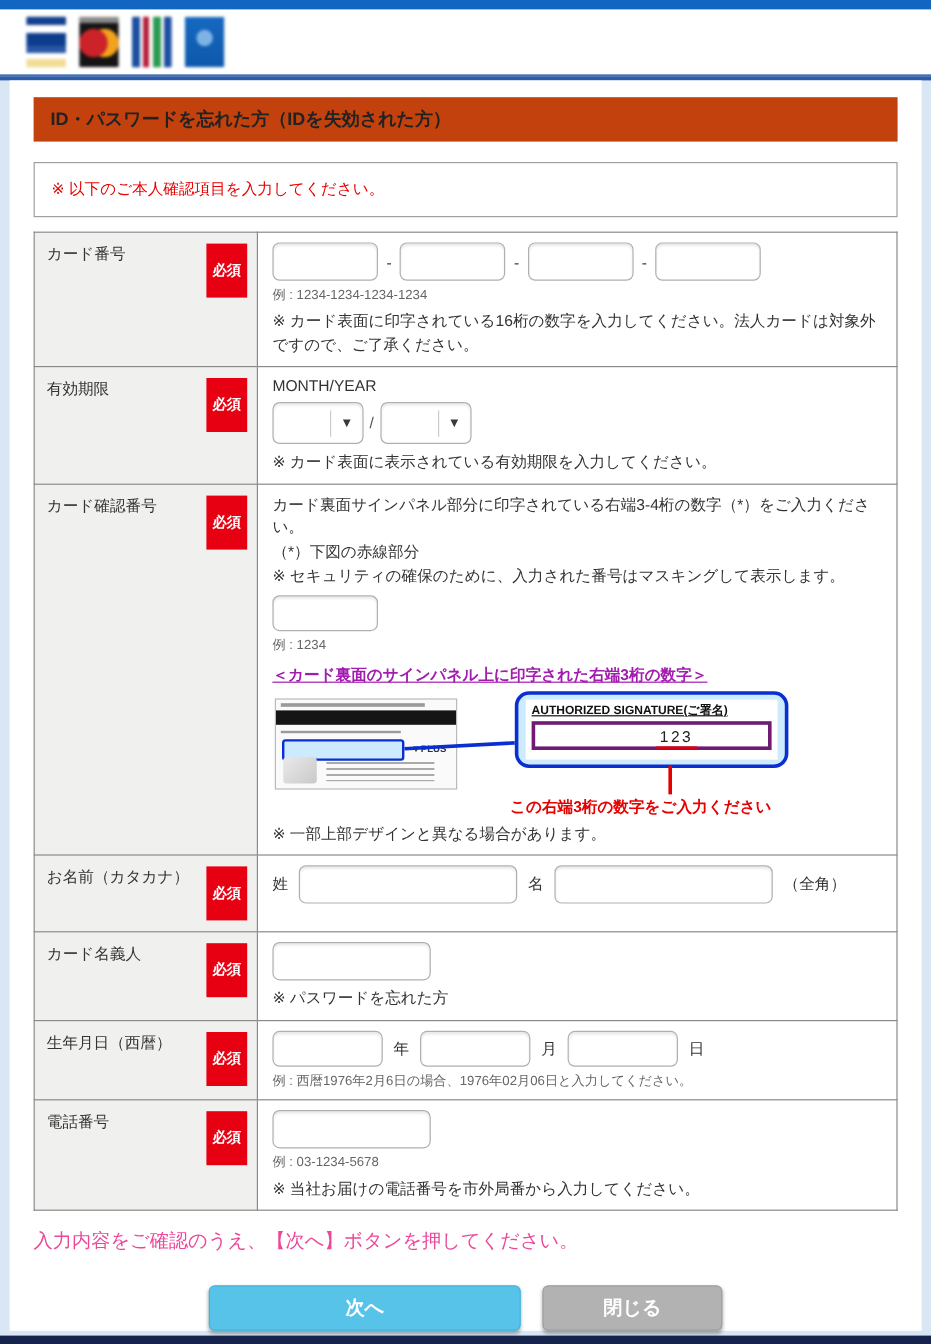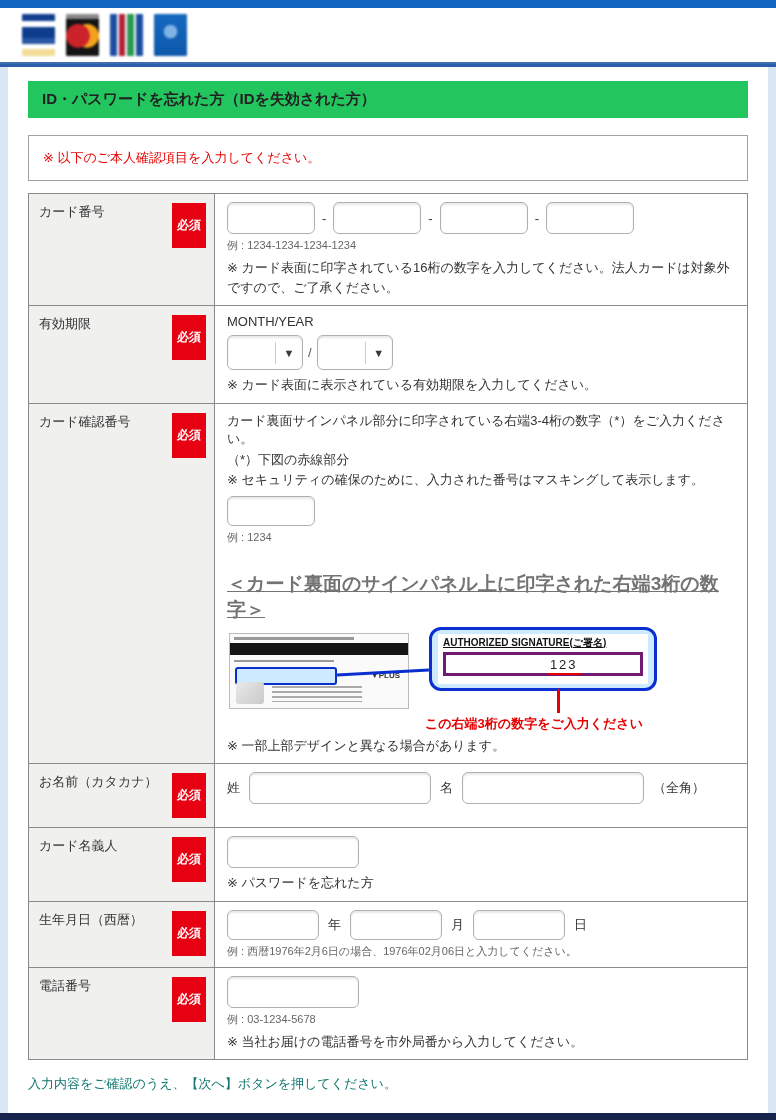--- a/index.html
+++ b/index.html
@@ -27,21 +27,21 @@
       linear-gradient(90deg,#1c4fa1 0 20%,#ffffff 20% 28%,#b5203a 28% 44%,#ffffff 44% 52%,#2c9a53 52% 74%,#ffffff 74% 80%,#1c4fa1 80% 100%); }
   .logo-4 { background:
       radial-gradient(circle at 50% 42%, #7fb3e6 0 22%, transparent 24%),
       linear-gradient(180deg,#1668c0,#0d58ab); }
   .header-rule { height:5px; background:linear-gradient(180deg,#f3f8fd,#c3d8ee); border-top:2px solid #3f6cb3; border-bottom:3px solid #2d5ca8; }
 
   
   .page-body { padding:0 8px; }
   .panel { background:#fff; padding:14px 20px 0 20px; }
 
-  .page-title { background:#22c55e; padding:9px 14px; font-weight:bold; font-size:15px; color:#222; }
+  .page-title { background:#c2410c; padding:9px 14px; font-weight:bold; font-size:15px; color:#222; }
 
   .notice-box { border:1px solid #a0a0a0; margin-top:17px; padding:13px 14px; font-size:13px; color:#e60000; background:#fff; }
 
   .section-head { margin-top:19px; border:1px solid #c0c0c0; border-radius:3px;
     background:linear-gradient(#ffffff,#e6e6e6); padding:4px 9px; display:flex; align-items:center; gap:8px;
     box-shadow:0 1px 1px rgba(0,0,0,0.08); }
   .section-accent { width:5px; height:17px; background:linear-gradient(90deg,#7aa8da 0 45%,#1c4f9c 45%); }
   .section-title { font-weight:bold; font-size:14px; color:#1a2a4a; }
 
   
@@ -64,43 +64,43 @@
   .note { color:#333; font-size:13px; margin-top:5px; line-height:1.5; }
   .inline-row { display:flex; align-items:center; gap:9px; }
 
   .selbox { display:inline-flex; align-items:center; width:76px; height:35px; background:#fff; border:1px solid #b0b0b0; border-radius:6px; box-shadow:inset 0 2px 2px rgba(0,0,0,0.09); }
   .selbox .val { flex:1; }
   .selbox .divider { width:1px; height:22px; background:#ccc; }
   .selbox .arrow { width:26px; text-align:center; color:#3a3a3a; font-size:11px; }
   .slash { margin:0 5px; color:#555; }
 
   
-  .fig-title { color:#737373; font-weight:bold; font-size:19px; text-decoration:underline; margin-top:26px; }
+  .fig-title { color:#a21caf; font-weight:bold; font-size:13px; text-decoration:underline; margin-top:9px; }
   .fig-body { position:relative; height:104px; margin-top:4px; }
-  .card-back { position:absolute; left:2px; top:6px; width:180px; height:76px; background:#fafafa; border:1px solid #bbb; }
+  .card-back { position:absolute; left:2px; top:6px; width:152px; height:76px; background:#fafafa; border:1px solid #bbb; }
   .microline { position:absolute; background:#9a9a9a; height:3px; }
   .ml1 { left:4px; top:3px; width:120px; }
   .mag-stripe { position:absolute; left:0; top:9px; width:100%; height:12px; background:#151515; }
   .ml2 { left:4px; top:26px; width:100px; height:2px; }
   .sig-panel { position:absolute; left:5px; top:33px; width:102px; height:18px; background:#cdeaff; border:2px solid #0a2fd0; border-radius:3px; }
   .plus-mark { position:absolute; right:8px; top:37px; font-size:8px; font-weight:bold; color:#333; letter-spacing:0; }
   .holo { position:absolute; left:6px; bottom:4px; width:28px; height:22px; background:linear-gradient(135deg,#e9e9e9,#c9c9c9); border-radius:3px; }
   .micro-block { position:absolute; left:42px; bottom:6px; width:90px; height:16px;
     background:repeating-linear-gradient(180deg,#aaa 0 2px,transparent 2px 5px); }
   .connector { position:absolute; left:110px; top:44px; width:92px; border-top:3px solid #0a2fd0; transform:rotate(-3deg); }
   .callout { position:absolute; left:202px; top:0; width:228px; height:64px; border:3px solid #0a2fd0; border-radius:12px; background:#cdeaff; padding:4px 6px; }
   .callout-inner { background:#fff; height:100%; padding:2px 5px; }
   .callout-label { font-size:10px; font-weight:bold; color:#111; text-decoration:underline; white-space:nowrap; }
   .callout-box { margin-top:2px; border:3px solid #701a75; height:24px; position:relative; background:#fff; }
   .digits { position:absolute; left:52%; top:2px; font-size:13px; color:#222; letter-spacing:2px; border-bottom:2px solid #e60000; padding:0 3px 1px; }
   .red-line { position:absolute; left:330px; top:62px; height:24px; border-left:3px solid #e60000; }
   .fig-red-note { position:absolute; left:198px; top:88px; color:#e60000; font-weight:bold; font-size:13px; white-space:nowrap; }
 
   
-  .confirm-text { margin-top:15px; font-size:13px; color:#0f766e; }
+  .confirm-text { margin-top:15px; font-size:16px; color:#ec4899; }
   .buttons { display:flex; justify-content:center; gap:18px; margin-top:26px; }
   .btn { border-radius:5px; color:#fff; font-weight:bold; font-size:16px; font-family:inherit; cursor:pointer; box-shadow:0 2px 3px rgba(0,0,0,0.3); }
   .btn-next { width:260px; height:38px; background:#57c3e9; border:1px solid #3fb4de; }
   .btn-close { width:150px; height:38px; background:#b2b2b2; border:1px solid #9e9e9e; }
   .bottombar { position:absolute; bottom:0; left:0; width:100%; height:7px; background:#16244d; }
 </style>
 </head>
 <body>
 
 <div class="topbar"></div>

